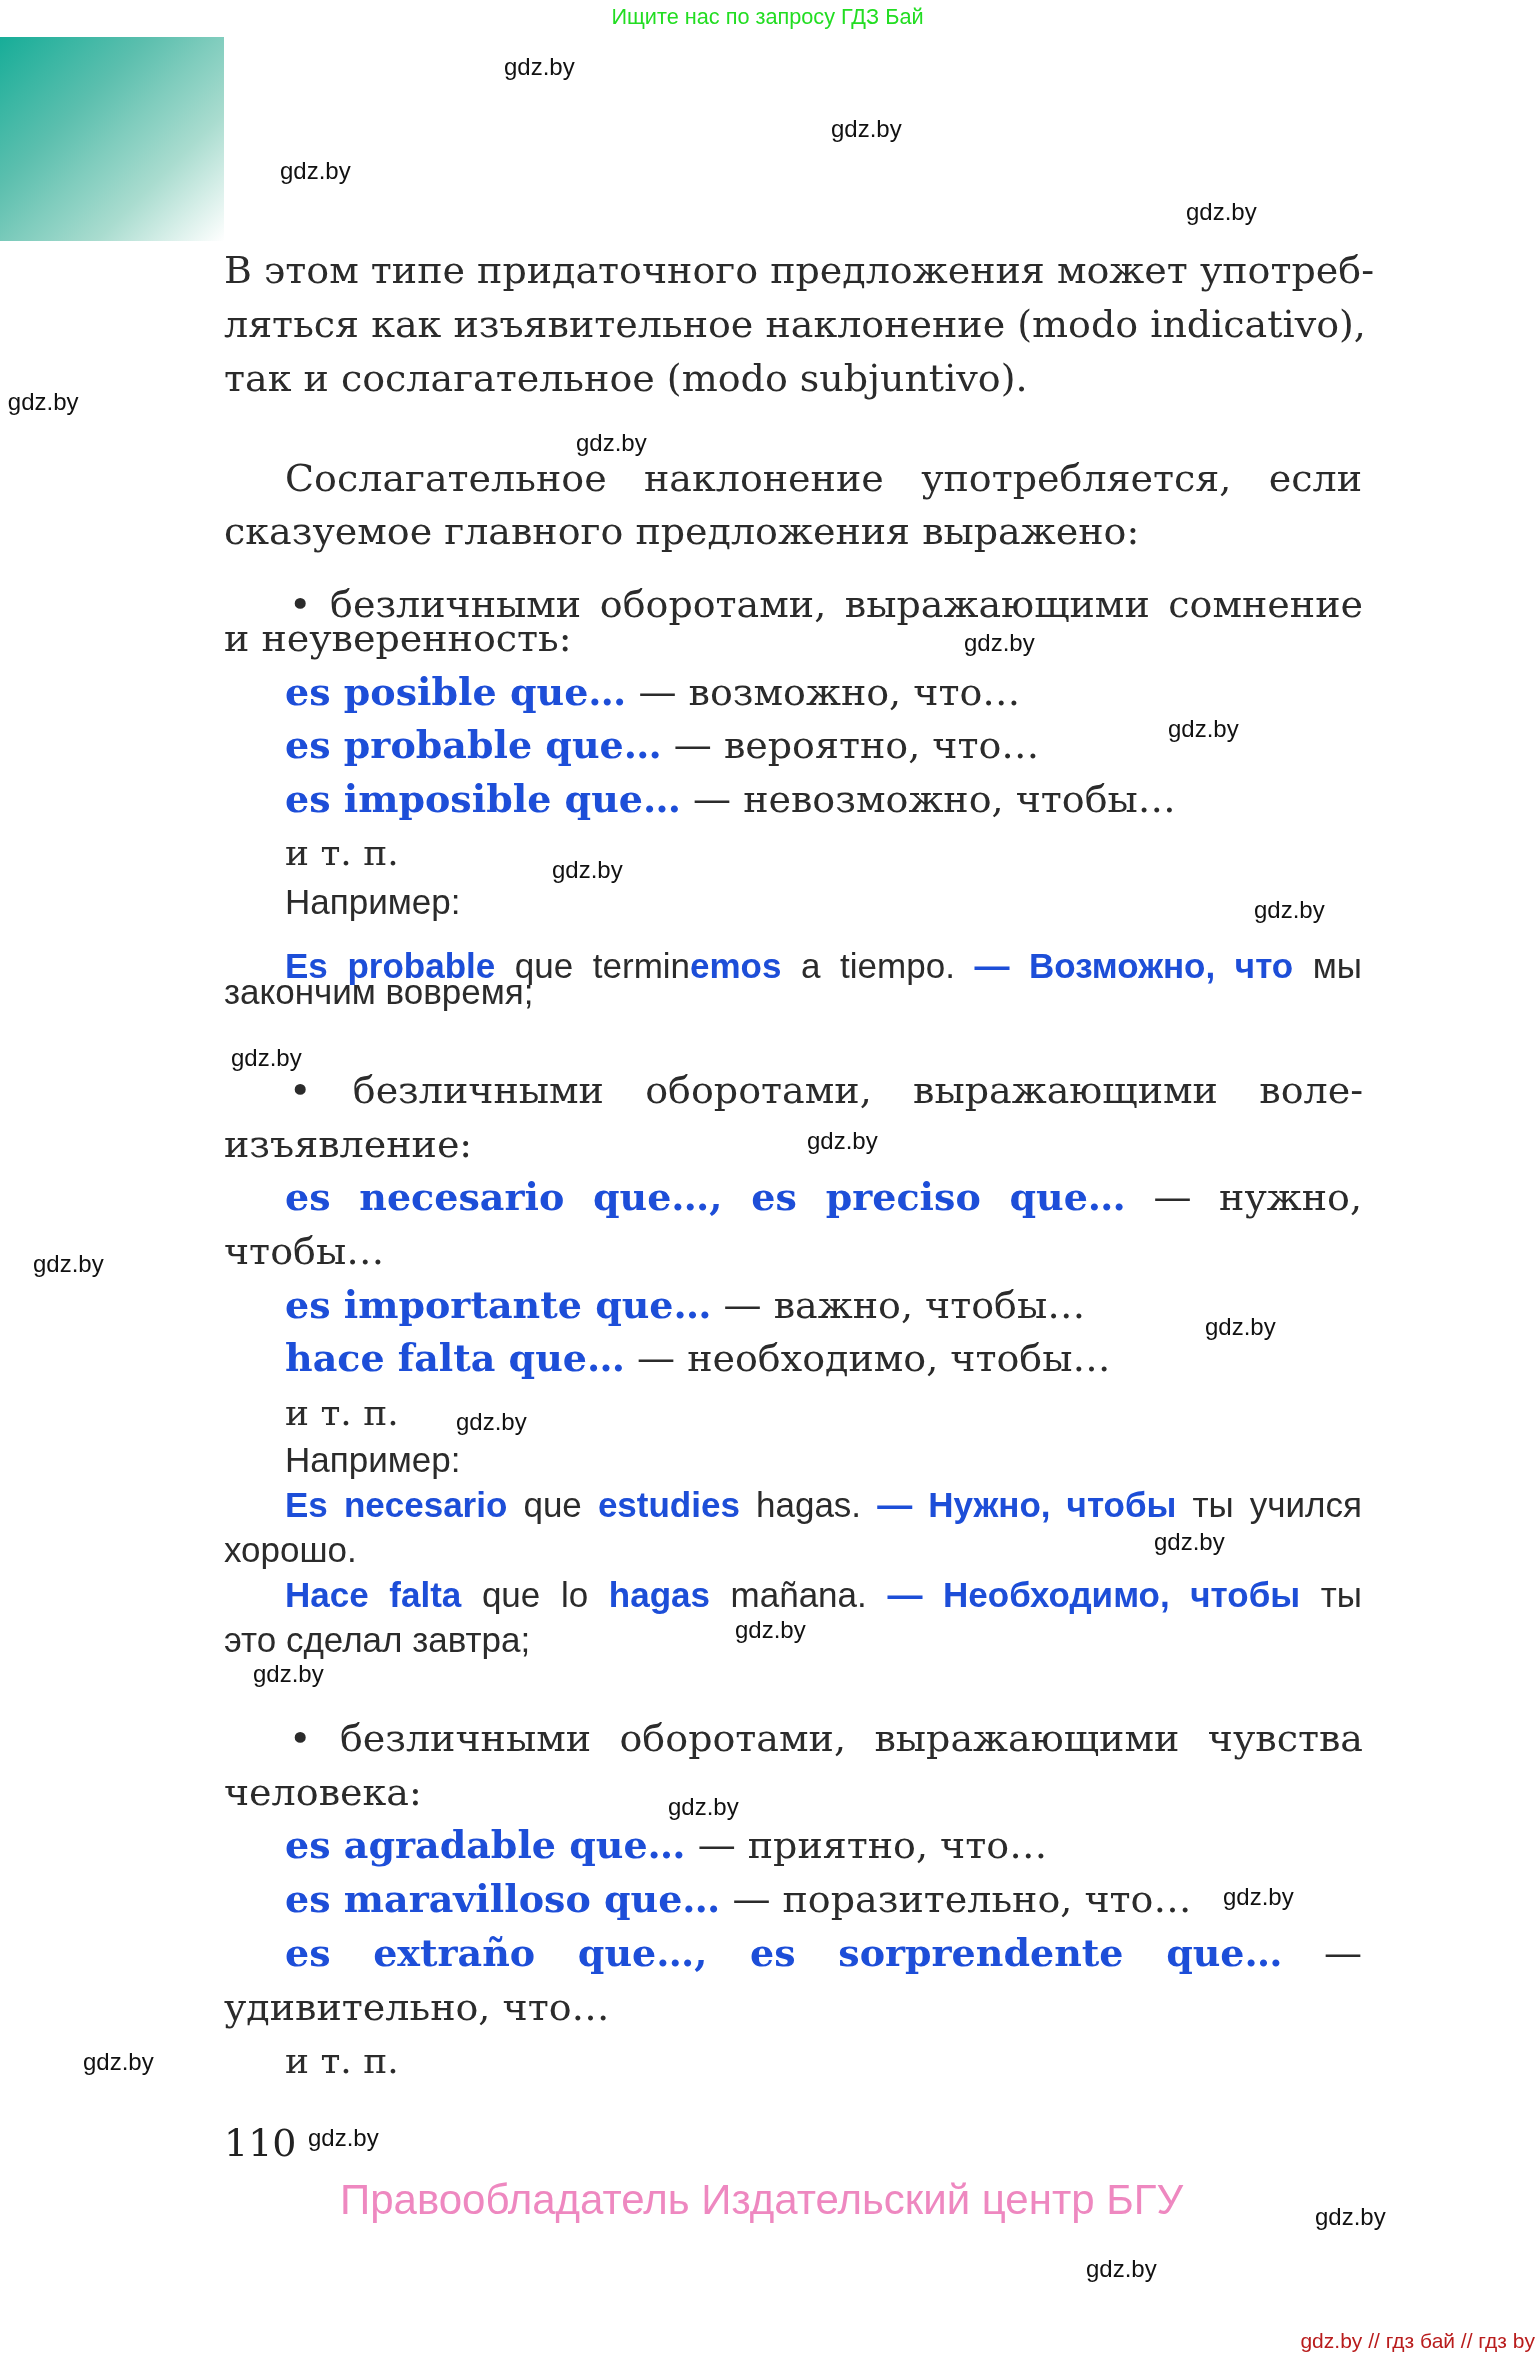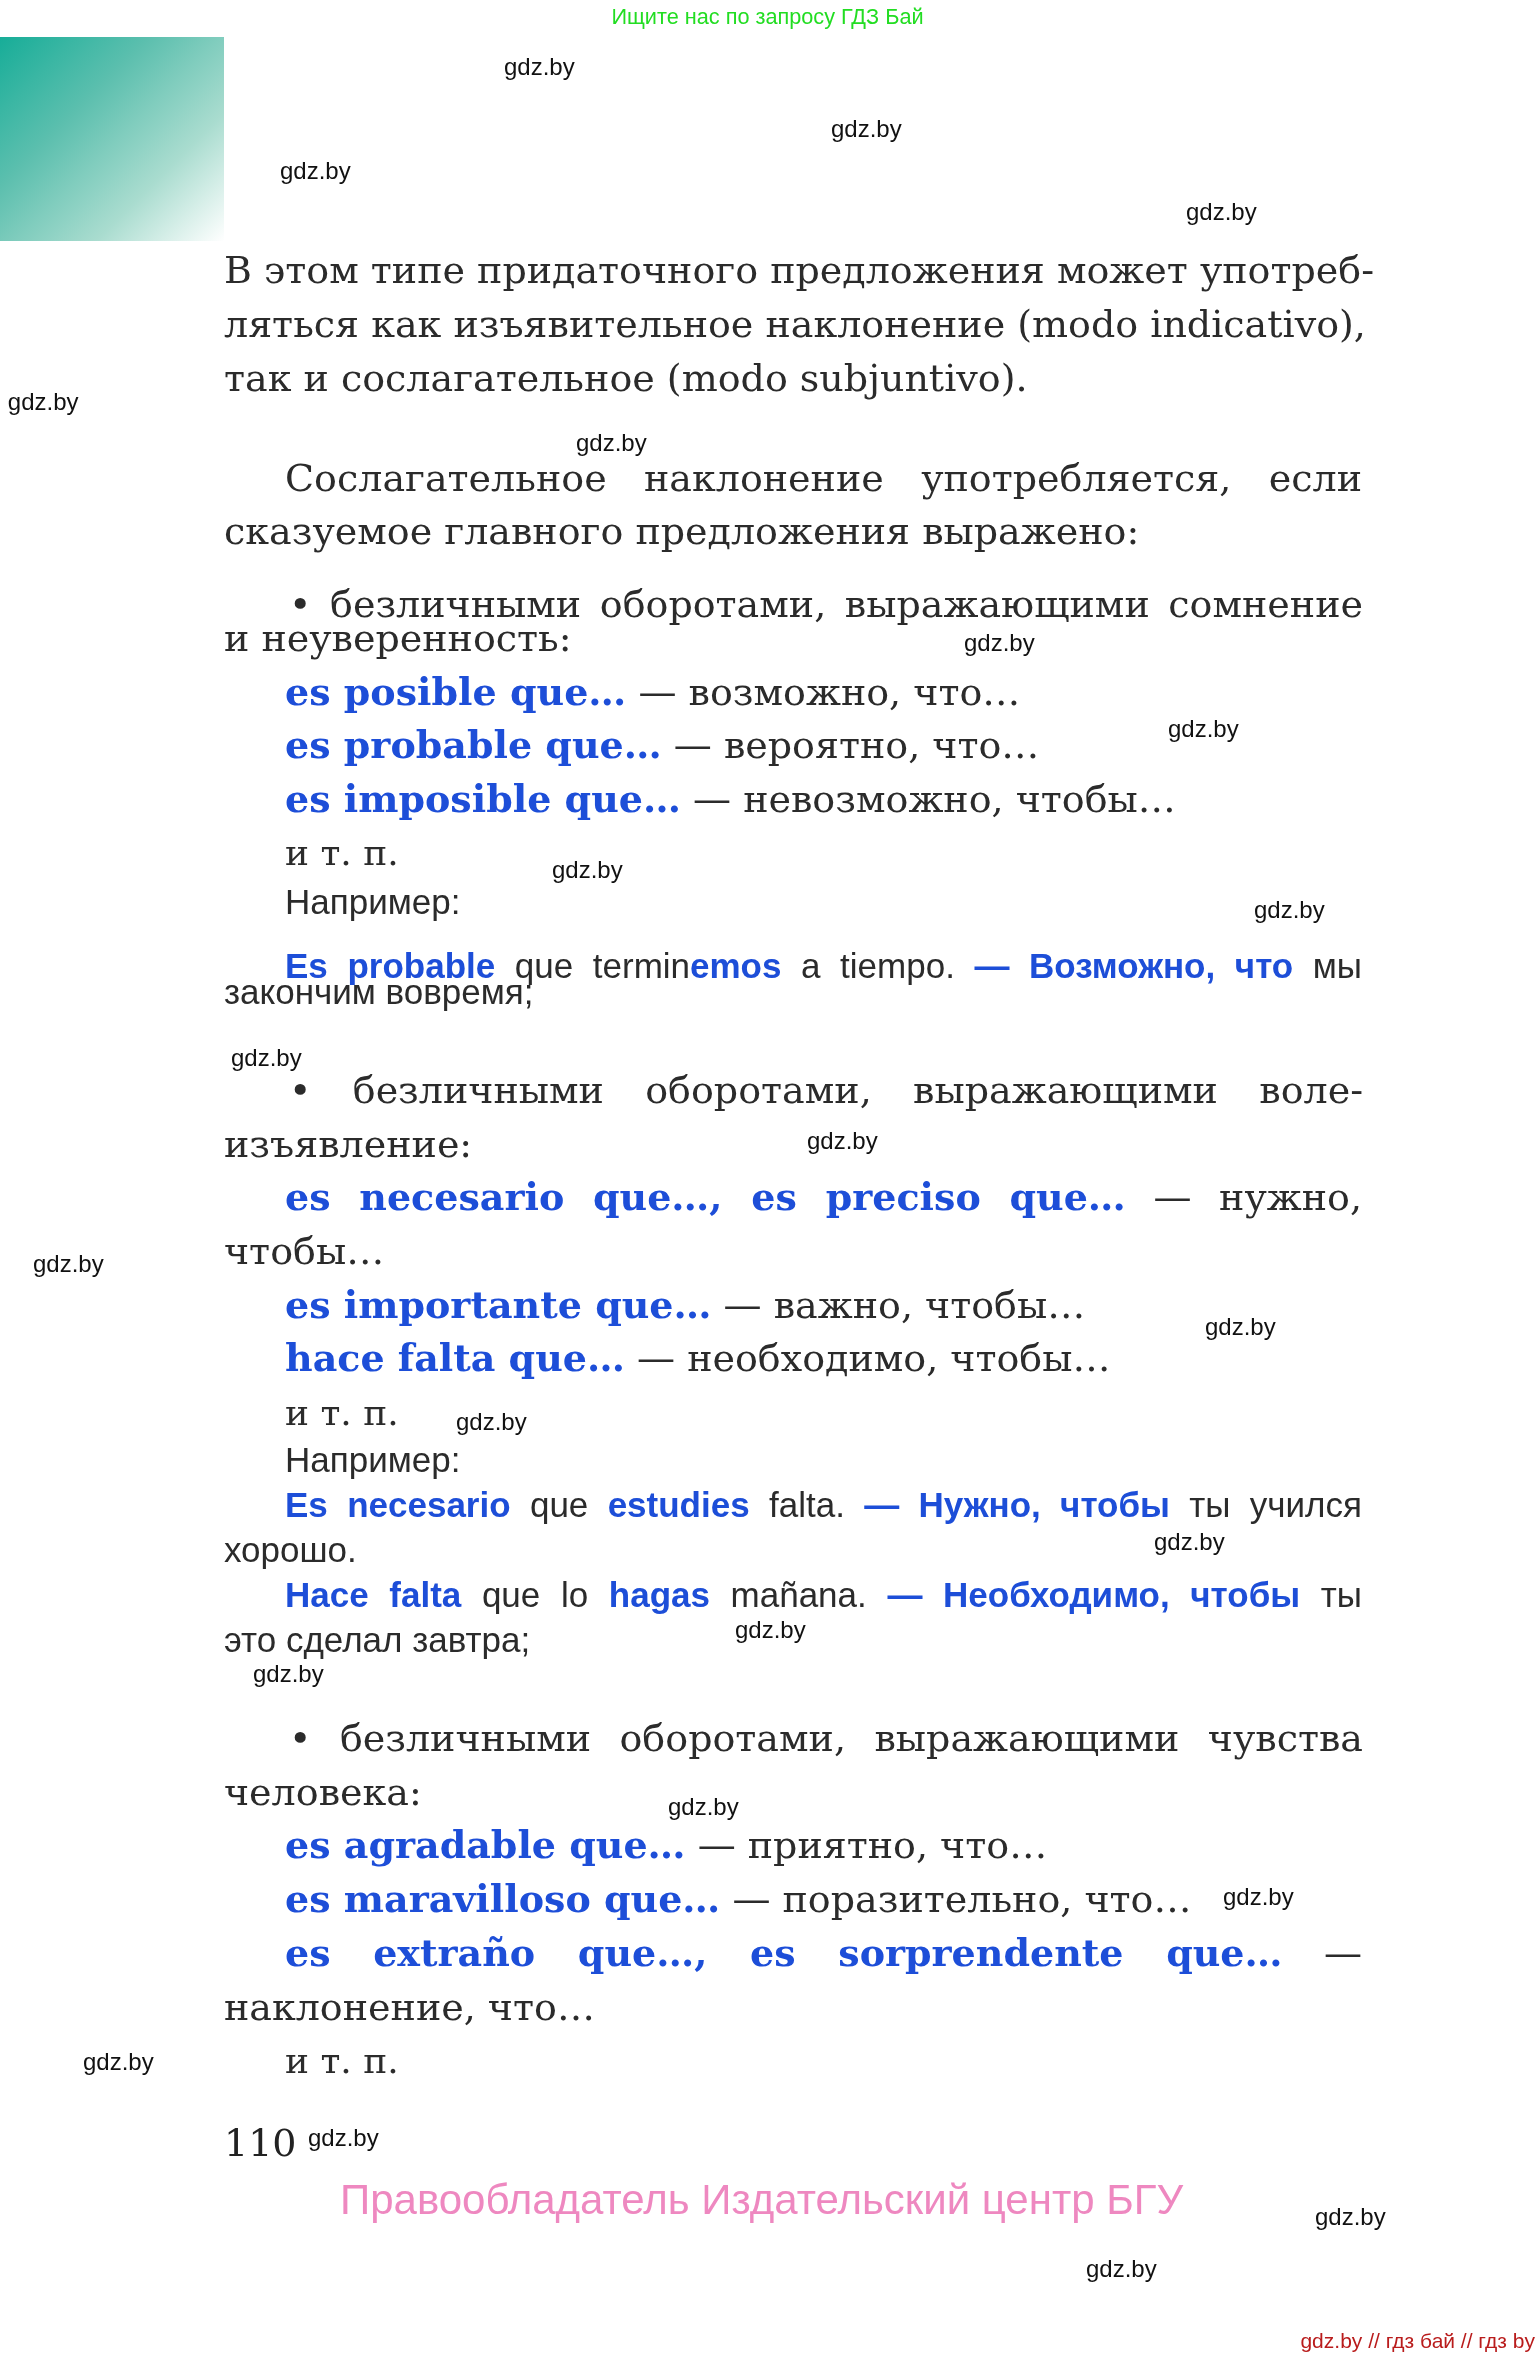--- a/index.html
+++ b/index.html
@@ -44,31 +44,31 @@
 <div class="line sans" style="top:974px;">закончим вовремя;</div>
 
 <div class="line serif justify" style="top:1071px; left:289px; width:1074px;">• безличными оборотами, выражающими воле-</div>
 <div class="line serif" style="top:1125px;">изъявление:</div>
 <div class="line indent serif justify" style="top:1178px;"><b>es necesario que…, es preciso que…</b><span> — нужно,</span></div>
 <div class="line serif" style="top:1232px;">чтобы…</div>
 <div class="line indent serif" style="top:1286px;"><b>es importante que…</b><span> — важно, чтобы…</span></div>
 <div class="line indent serif" style="top:1339px;"><b>hace falta que…</b><span> — необходимо, чтобы…</span></div>
 <div class="line indent serif" style="top:1395px; font-size:36px;">и т. п.</div>
 <div class="line indent sans" style="top:1442px;">Например:</div>
-<div class="line indent sans justify" style="top:1487px;"><b>Es necesario</b><span> que </span><b>estudies</b><span> falta. </span><b>— Нужно, чтобы</b><span> ты учился</span></div>
+<div class="line indent sans justify" style="top:1487px;"><b>Es necesario</b><span> que </span><b>estudies</b><span> hagas. </span><b>— Нужно, чтобы</b><span> ты учился</span></div>
 <div class="line sans" style="top:1532px;">хорошо.</div>
 <div class="line indent sans justify" style="top:1577px;"><b>Hace falta</b><span> que lo </span><b>hagas</b><span> mañana. </span><b>— Необходимо, чтобы</b><span> ты</span></div>
 <div class="line sans" style="top:1622px;">это сделал завтра;</div>
 
 <div class="line serif justify" style="top:1719px; left:289px; width:1074px;">• безличными оборотами, выражающими чувства</div>
 <div class="line serif" style="top:1773px;">человека:</div>
 <div class="line indent serif" style="top:1826px;"><b>es agradable que…</b><span> — приятно, что…</span></div>
 <div class="line indent serif" style="top:1880px;"><b>es maravilloso que…</b><span> — поразительно, что…</span></div>
 <div class="line indent serif justify" style="top:1934px;"><b>es extraño que…, es sorprendente que…</b><span> —</span></div>
-<div class="line serif" style="top:1988px;">наклонение, что…</div>
+<div class="line serif" style="top:1988px;">удивительно, что…</div>
 <div class="line indent serif" style="top:2043px; font-size:36px;">и т. п.</div>
 
 <div class="abs page-num" style="left:224px; top:2124px;">110</div>
 <div class="abs pink" style="left:340px; top:2163px;margin-top:16px;">Правообладатель Издательский центр БГУ</div>
 <div class="abs footer" style="top:2330px;">gdz.by  //  гдз бай  //  гдз by</div>
 
 <div class="abs wm" style="left:504px; top:55px;">gdz.by</div>
 <div class="abs wm" style="left:831px; top:117px;">gdz.by</div>
 <div class="abs wm" style="left:280px; top:159px;">gdz.by</div>
 <div class="abs wm" style="left:1186px; top:200px;">gdz.by</div>

